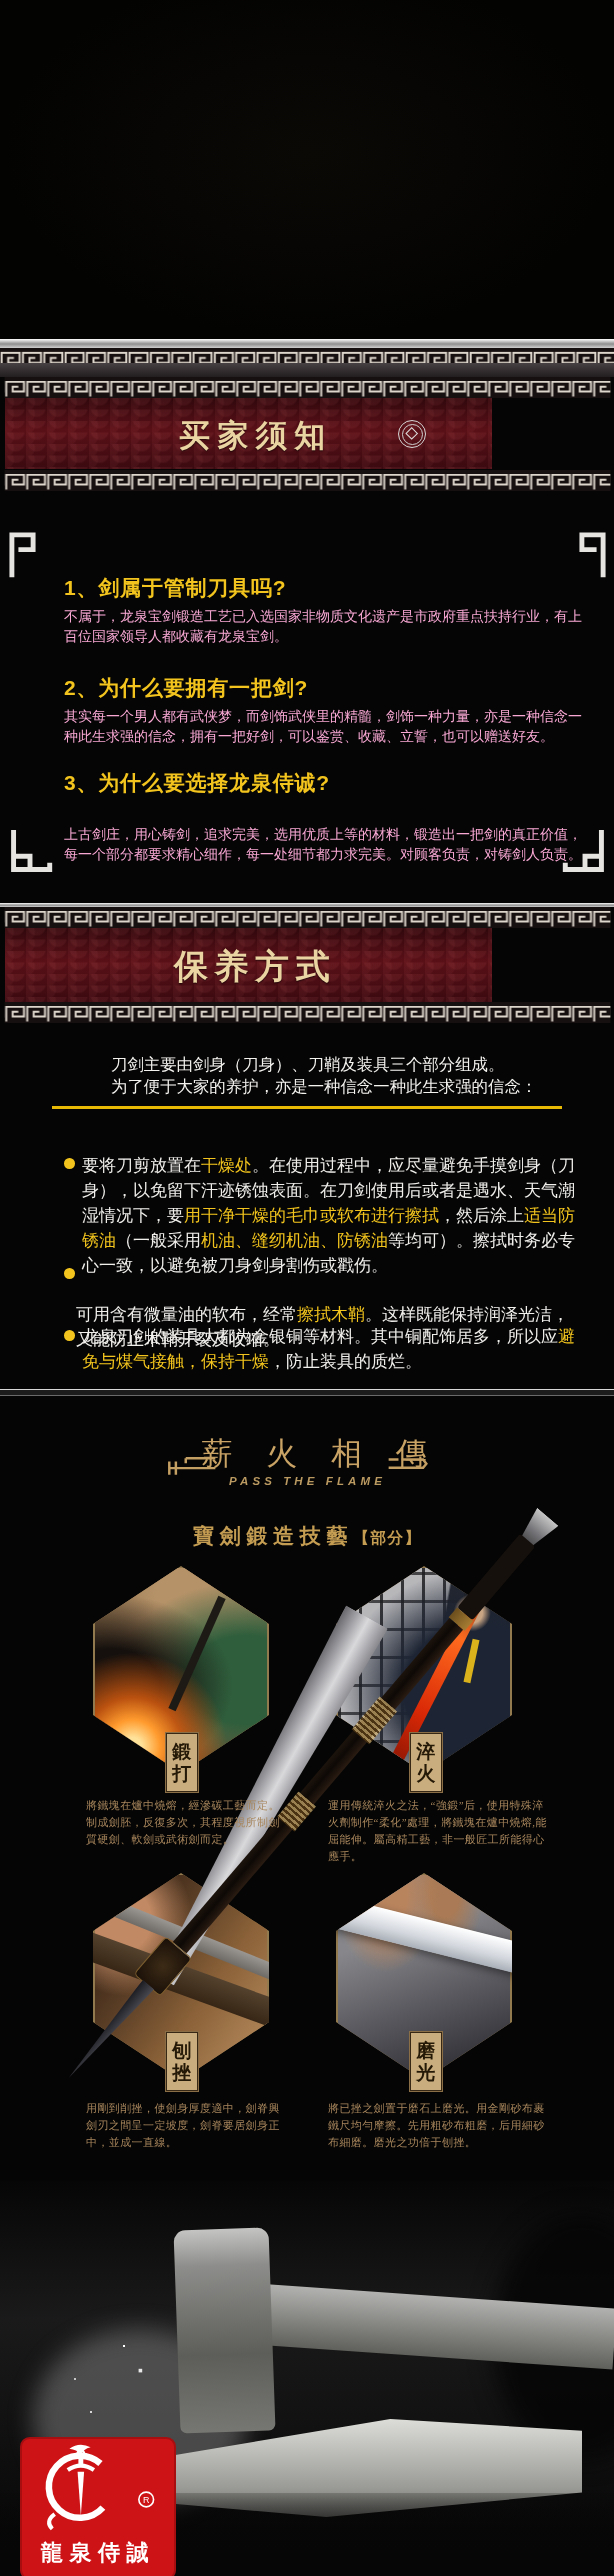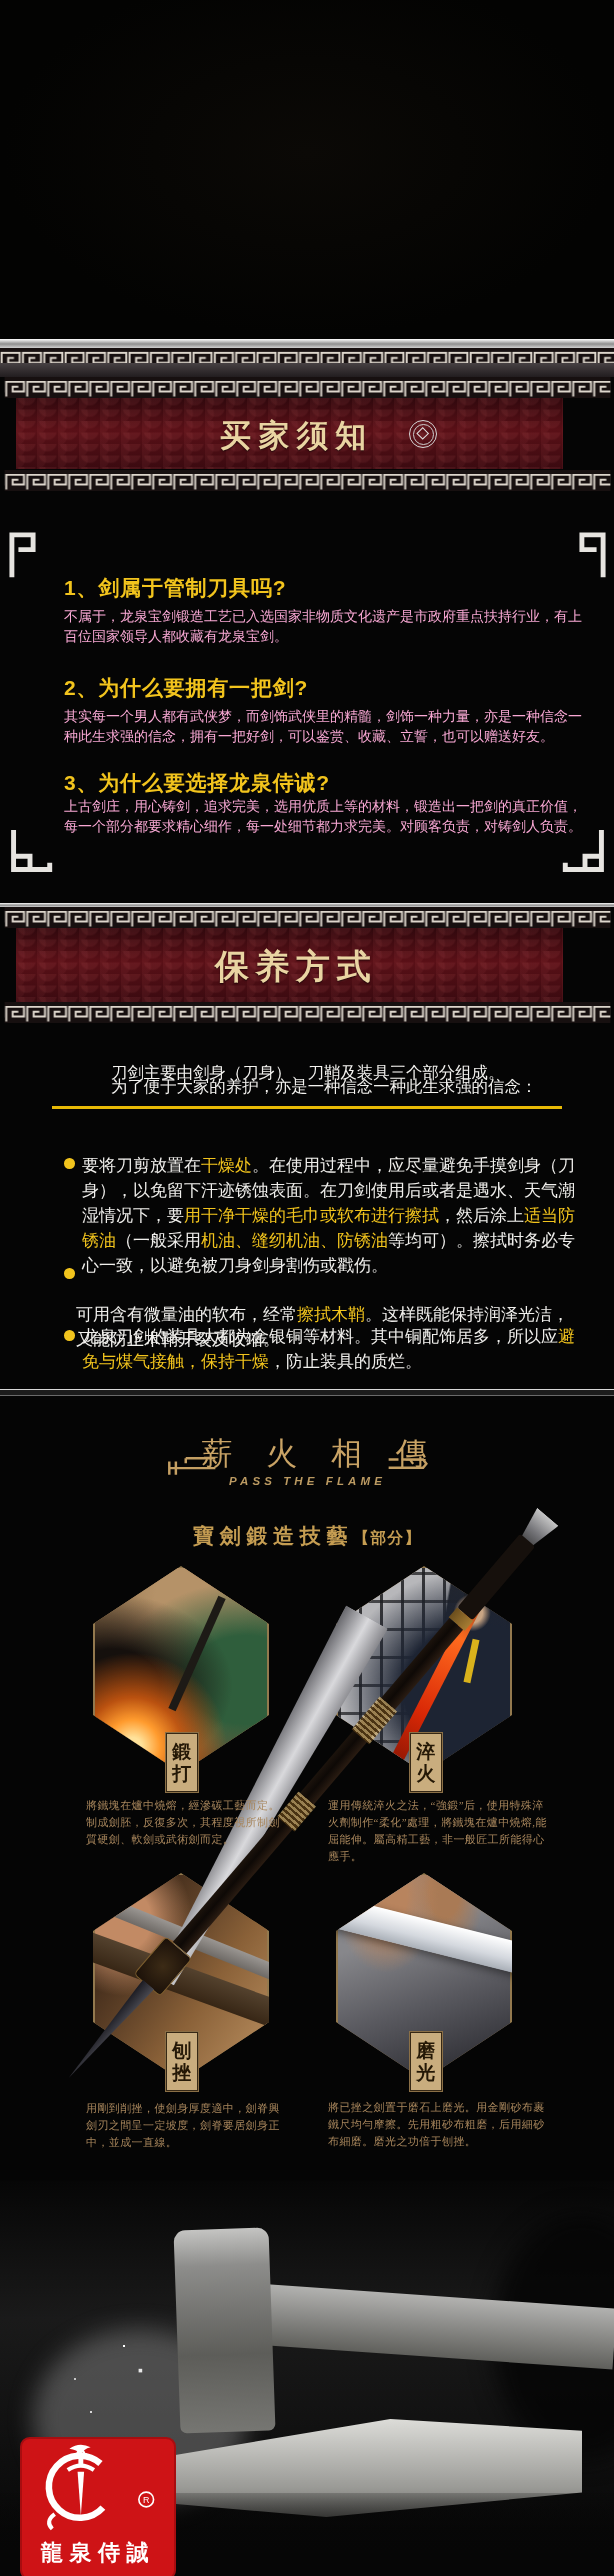--- a/index.html
+++ b/index.html
@@ -4,21 +4,21 @@
 <style>
   html,body{margin:0;padding:0;background:#000;}
   #page{position:relative;width:615px;height:2576px;margin:0 auto;background:#050505;overflow:hidden;
         font-family:"Liberation Sans",sans-serif;}
   .abs{position:absolute;}
 
   
   .silver-strip{left:0;width:615px;background:linear-gradient(180deg,#fdfdfd,#8f8f8f 55%,#cfcfcf);}
   .gap-strip{left:0;width:615px;background:linear-gradient(180deg,#474143,#221d1f);}
   .meander{left:0;width:615px;display:block;}
-  .maroon-band{left:16px;width:547px;
+  .maroon-band{left:5px;width:487px;
     background:
       radial-gradient(circle at 10.7px -1.6px, rgba(255,130,130,0.08) 8.2px, transparent 9.8px),
       radial-gradient(circle at 0px 4.1px, rgba(255,130,130,0.06) 8.2px, transparent 9.8px),
       linear-gradient(180deg,#30080d,#5a1017 45%,#3a0a10);
     background-size:21px 11.5px,21px 11.5px,100% 100%;}
   .band-title{width:100%;text-align:center;color:#e9d4a2;font-family:"Liberation Serif",serif;
     font-weight:bold;text-shadow:0 0.8px 1.6px rgba(0,0,0,.6);}
 
   
   .badge{border:1.6px solid #d6d6d6;border-radius:50%;}
@@ -145,34 +145,34 @@
     </svg>
   <svg class="abs bracket" style="left:562px;top:830px;transform:scaleX(-1);" width="46" height="46" viewBox="0 0 56 56">
       <path d="M8,0 V48 H28 V32 H8 M28,48 H52 V40"></path>
     </svg>
 
   <div class="abs q-head" style="left:64px;top:574px;">1、剑属于管制刀具吗?</div>
   <div class="abs q-body" style="left:64px;top:607px;">不属于，龙泉宝剑锻造工艺已入选国家非物质文化遗产是市政府重点扶持行业，有上百位国家领导人都收藏有龙泉宝剑。</div>
   <div class="abs q-head" style="left:64px;top:674px;">2、为什么要拥有一把剑?</div>
   <div class="abs q-body" style="left:64px;top:707px;">其实每一个男人都有武侠梦，而剑饰武侠里的精髓，剑饰一种力量，亦是一种信念一种此生求强的信念，拥有一把好剑，可以鉴赏、收藏、立誓，也可以赠送好友。</div>
   <div class="abs q-head" style="left:64px;top:769px;">3、为什么要选择龙泉侍诚?</div>
-  <div class="abs q-body" style="left:64px;top:797px;">上古剑庄，用心铸剑，追求完美，选用优质上等的材料，锻造出一把剑的真正价值，每一个部分都要求精心细作，每一处细节都力求完美。对顾客负责，对铸剑人负责。</div>
+  <div class="abs q-body" style="left:64px;top:825px;">上古剑庄，用心铸剑，追求完美，选用优质上等的材料，锻造出一把剑的真正价值，每一个部分都要求精心细作，每一处细节都力求完美。对顾客负责，对铸剑人负责。</div>
 
   <div class="abs silver-strip" style="top:903px;height:4.1px;"></div>
   <svg class="abs meander" style="top:907px;" width="615" height="21" viewBox="0 0 750 26">
       <rect width="750" height="26" fill="url(#gk)"></rect>
     </svg>
   <div class="abs maroon-band" style="top:928px;height:74px;">
     <div class="band-title abs" style="top:16.4px;font-size:34px;letter-spacing:6.6px;padding-left:6.6px;">保养方式</div>
   </div>
   <svg class="abs meander" style="top:1002px;" width="615" height="21" viewBox="0 0 750 26">
       <rect width="750" height="26" fill="url(#gk)"></rect>
     </svg>
 
-  <div class="abs care-intro" style="left:111px;top:1054px;margin-top:8px;">刀剑主要由剑身（刀身）、刀鞘及装具三个部分组成。</div>
+  <div class="abs care-intro" style="left:111px;top:1054px;">刀剑主要由剑身（刀身）、刀鞘及装具三个部分组成。</div>
   <div class="abs care-intro" style="left:111px;top:1076px;">为了便于大家的养护，亦是一种信念一种此生求强的信念：</div>
   <div class="abs yellow-rule" style="top:1106px;"></div>
 
   <div class="abs bullet-dot" style="left:64px;top:1158px;"></div>
   <div class="abs bullet-text" style="left:82px;top:1153px;">
     <span>要将刀剪放置在</span><span class="hl">干燥处</span><span>。在使用过程中，应尽量避免手摸剑身（刀身），以免留下汗迹锈蚀表面。在刀剑使用后或者是遇水、天气潮湿情况下，要</span><span class="hl">用干净干燥的毛巾或软布进行擦拭</span><span>，然后涂上</span><span class="hl">适当防锈油</span><span>（一般采用</span><span class="hl">机油、缝纫机油、防锈油</span><span>等均可）。擦拭时务必专心一致，以避免被刀身剑身割伤或戳伤。</span>
   </div>
 
   <div class="abs bullet-dot" style="left:64px;top:1268px;"></div>
   <div class="abs bullet-text" style="left:76px;top:1262px;margin-top:40px;">
@@ -233,21 +233,21 @@
   </div>
 
   <div class="abs plabel" style="left:166px;top:1733px;">鍛打</div>
   <div class="abs plabel" style="left:410px;top:1733px;">淬火</div>
   <div class="abs plabel" style="left:166px;top:2032px;">刨挫</div>
   <div class="abs plabel" style="left:410px;top:2032px;">磨光</div>
 
   <div class="abs pdesc" style="left:86px;top:1797px;width:197px;">將鐵塊在爐中燒熔，經滲碳工藝而定。制成劍胚，反復多次，其程度視所制劍質硬劍、軟劍或武術劍而定。</div>
   <div class="abs pdesc" style="left:328px;top:1797px;width:220px;">運用傳統淬火之法，“強鍛”后，使用特殊淬火劑制作“柔化”處理，將鐵塊在爐中燒熔,能屈能伸。屬高精工藝，非一般匠工所能得心應手。</div>
   <div class="abs pdesc" style="left:86px;top:2100px;width:197px;">用剛到削挫，使劍身厚度適中，劍脊興劍刃之間呈一定坡度，劍脊要居劍身正中，並成一直線。</div>
-  <div class="abs pdesc" style="left:328px;top:2100px;width:220px;font-family:Liberation Mono, monospace;">將已挫之劍置于磨石上磨光。用金剛砂布裹鐵尺均勻摩擦。先用粗砂布粗磨，后用細砂布細磨。磨光之功倍于刨挫。</div>
+  <div class="abs pdesc" style="left:328px;top:2100px;width:220px;">將已挫之劍置于磨石上磨光。用金剛砂布裹鐵尺均勻摩擦。先用粗砂布粗磨，后用細砂布細磨。磨光之功倍于刨挫。</div>
 
   <div class="abs bw-photo">
     <div class="glow" style="left:33px;top:148px;width:213px;height:180px;background:rgba(145,145,145,.45);"></div>
     <div class="glow" style="left:492px;top:33px;width:180px;height:246px;background:rgba(5,5,5,.85);"></div>
     <div class="strip" style="left:254px;top:115px;width:361px;height:61px;background:linear-gradient(180deg,#b2b2b0,#5f5f5b);transform:rotate(4deg);"></div>
     <div class="strip" style="left:177px;top:48px;width:95px;height:203px;background:linear-gradient(180deg,#c4c4c2,#8d8d8b 18%,#5d5d59 62%,#767672);border-radius:11.5px 11.5px 6.6px 6.6px;transform:rotate(-2deg);"></div>
     <div class="strip" style="left:156px;top:238px;width:426px;height:98px;background:linear-gradient(180deg,#dcdcd8,#9a9a96 70%,#6a6a66);clip-path:polygon(0 40%,55% 0,100% 12%,100% 75%,40% 100%,0 85%);"></div>
     <div class="strip" style="left:0;top:312px;width:615px;height:84px;background:linear-gradient(180deg,rgba(8,8,8,.2),#060606 70%);"></div>
     <div class="strip" style="left:123px;top:164px;width:1.6px;height:1.6px;background:#fff;box-shadow:16.4px 24.6px 0 0.8px #e8e8e8, -33px 66px 0 0 #d8d8d8, 8.2px 98px 0 0.8px #cfcfcf, -16.4px 131px 0 0 #bbb, 33px 148px 0 0.8px #e2e2e2, -49px 33px 0 0 #c8c8c8;"></div>
   </div>

